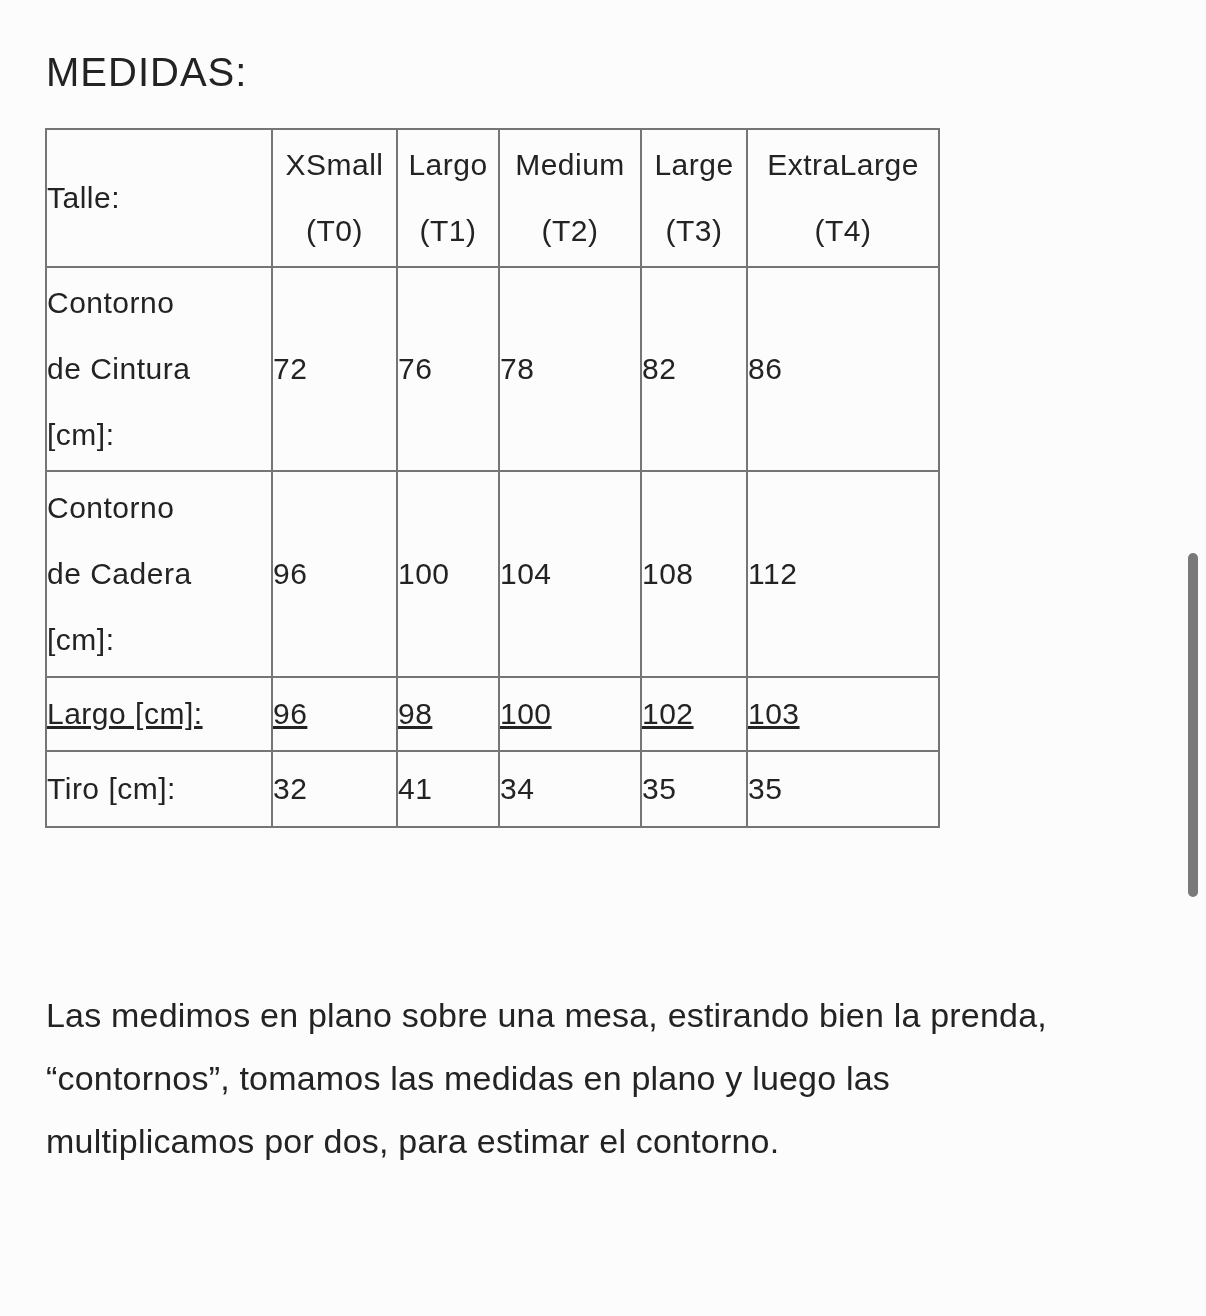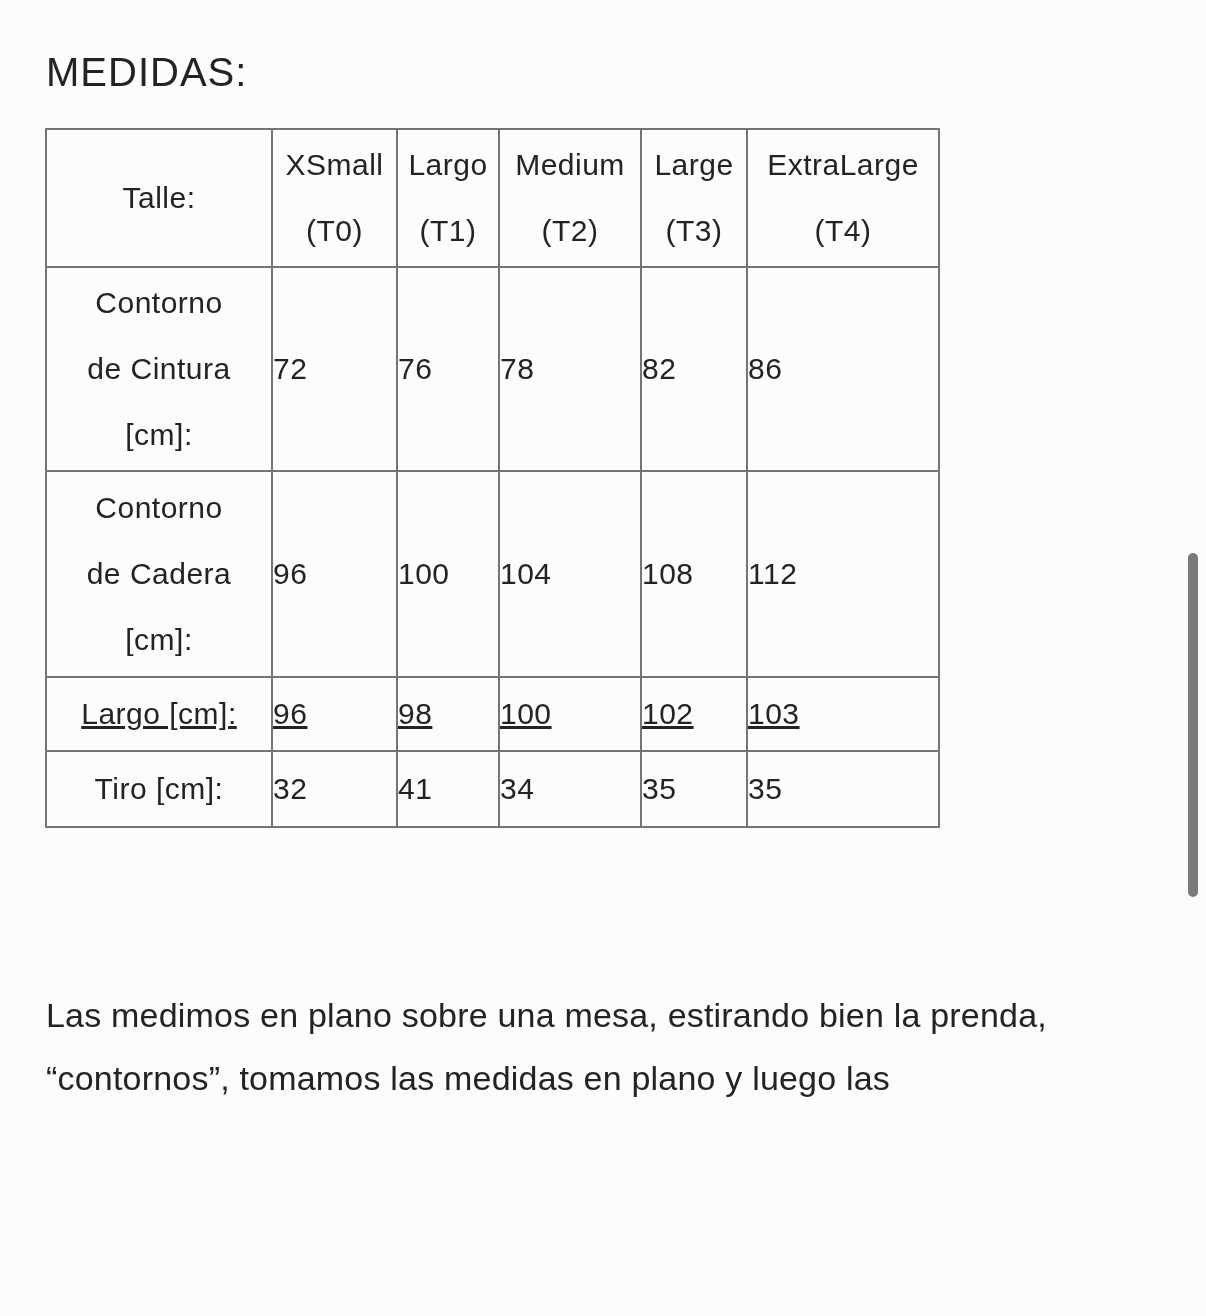--- a/index.html
+++ b/index.html
@@ -36,21 +36,21 @@
   }
   table.size-table td {
     border: 2px solid var(--border-color);
     vertical-align: middle;
     font-size: 30px;
     line-height: 66px;
     letter-spacing: 0.5px;
     padding: 0;
     overflow: hidden;
   }
-  td.label-cell { text-align: center; padding-left: 6px; }
+  td.label-cell { text-align: left; padding-left: 6px; }
   td.head-cell  { text-align: center; }
   td.value-cell { text-align: left; }
   .cell-line { display: block; }
   tr.r-head  { height: 138px; }
   tr.r-tall1 { height: 204px; }
   tr.r-tall2 { height: 206px; }
   tr.r-short1 { height: 74px; text-decoration: underline; }
   tr.r-short2 { height: 76px; padding-left: 16px; }
   .description {
     position: absolute;
@@ -154,13 +154,14 @@
       <td class="value-cell">35</td>
     </tr>
   </tbody>
 </table>
 
 <div class="scrollbar-thumb"></div>
 
 <div class="description">
   <div>Las medimos en plano sobre una mesa, estirando bien la prenda,</div>
   <div>“contornos”, tomamos las medidas en plano y luego las</div>
+  <div>multiplicamos por dos, para estimar el contorno.</div>
 </div>
 
 </body></html>

